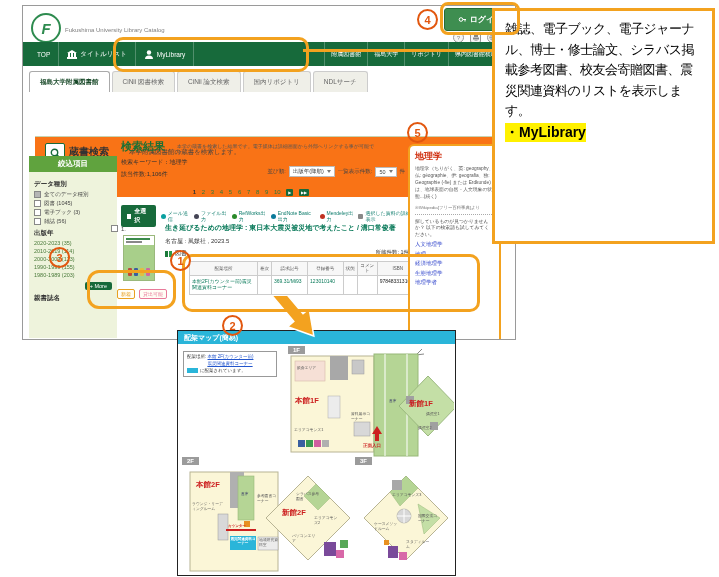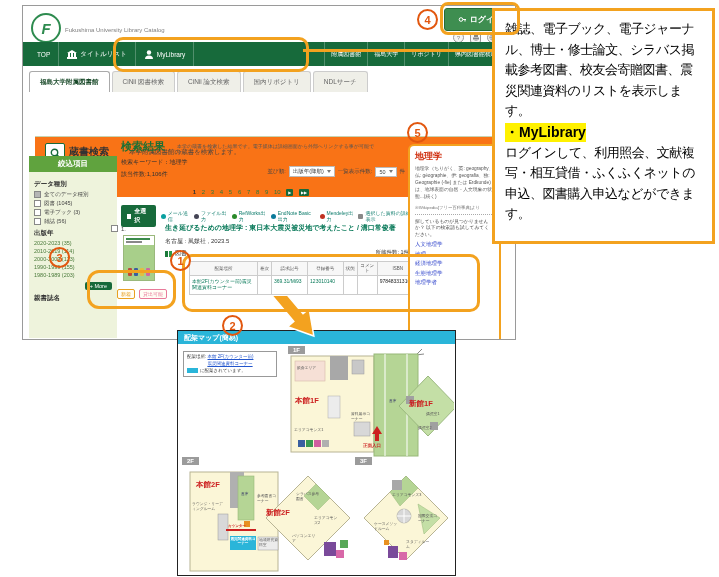--- a/index.html
+++ b/index.html
@@ -377,21 +377,20 @@
       <a class="ip-link">地理</a>
       <a class="ip-link">経済地理学</a>
       <a class="ip-link">生態地理学</a>
       <a class="ip-link">地理学者</a>
     </div>
   </div>
 
   <div class="abs note-box">
     <div class="note-body">雑誌、電子ブック、電子ジャーナル、博士・修士論文、シラバス掲載参考図書、校友会寄贈図書、震災関連資料のリストを表示します。</div>
     <div><span class="note-title">・MyLibrary</span></div>
-    <div class="note-body">ログインして、利用照会、文献複写・相互貸借・ふくふくネットの申込、図書購入申込などができます。</div>
   </div>
 
   <div class="abs map-window">
     <div class="map-head">配架マップ(簡易)</div>
     <div class="map-body">
 
       <div class="legend">
         <span>配架場所:</span>
         <a>本館 2F(カウンター前)</a><br>
         <div style="text-align:center"><a>震災関連資料コーナー</a></div>
@@ -462,21 +461,21 @@
       <div class="ml" style="left:173px;top:68px;width:20px">資料展示コーナー</div>
       <div class="ml tiny-red" style="left:185px;top:99px;font-size:4.5px">正面入口</div>
       <div class="ml" style="left:248px;top:68px">講読室1</div>
       <div class="ml" style="left:240px;top:82px">講読室2</div>
 
       <div class="ml red" style="left:18px;top:136px">本館2F</div>
       <div class="ml" style="left:14px;top:158px;width:34px">ラウンジ・リーディングルーム</div>
       <div class="ml" style="left:63px;top:148px;color:#336">書庫</div>
       <div class="ml" style="left:79px;top:150px;width:22px">参考図書コーナー</div>
       <div class="ml" style="left:118px;top:148px;width:26px">シラバス参考図書</div>
-      <div class="ml red" style="left:88px;top:164px">新館2F</div>
+      <div class="ml red" style="left:104px;top:164px">新館2F</div>
       <div class="ml" style="left:136px;top:172px;width:26px">エリアコモンズ2</div>
       <div class="ml" style="left:114px;top:190px;width:26px">パソコンエリア</div>
       <div class="ml tiny-red" style="left:50px;top:180px">カウンター</div>
       <div class="ml on-cyan" style="left:52px;top:193px;width:26px">震災関連資料コーナー</div>
       <div class="ml" style="left:81px;top:194px;width:19px">地域研究資料室</div>
 
       <div class="ml" style="left:214px;top:149px;width:30px">エリアコモンズ3</div>
       <div class="ml" style="left:196px;top:178px;width:24px">ケースメソッドルーム</div>
       <div class="ml" style="left:240px;top:170px;width:22px">国際交流コーナー</div>
       <div class="ml" style="left:228px;top:196px;width:24px">スタディルーム</div>

